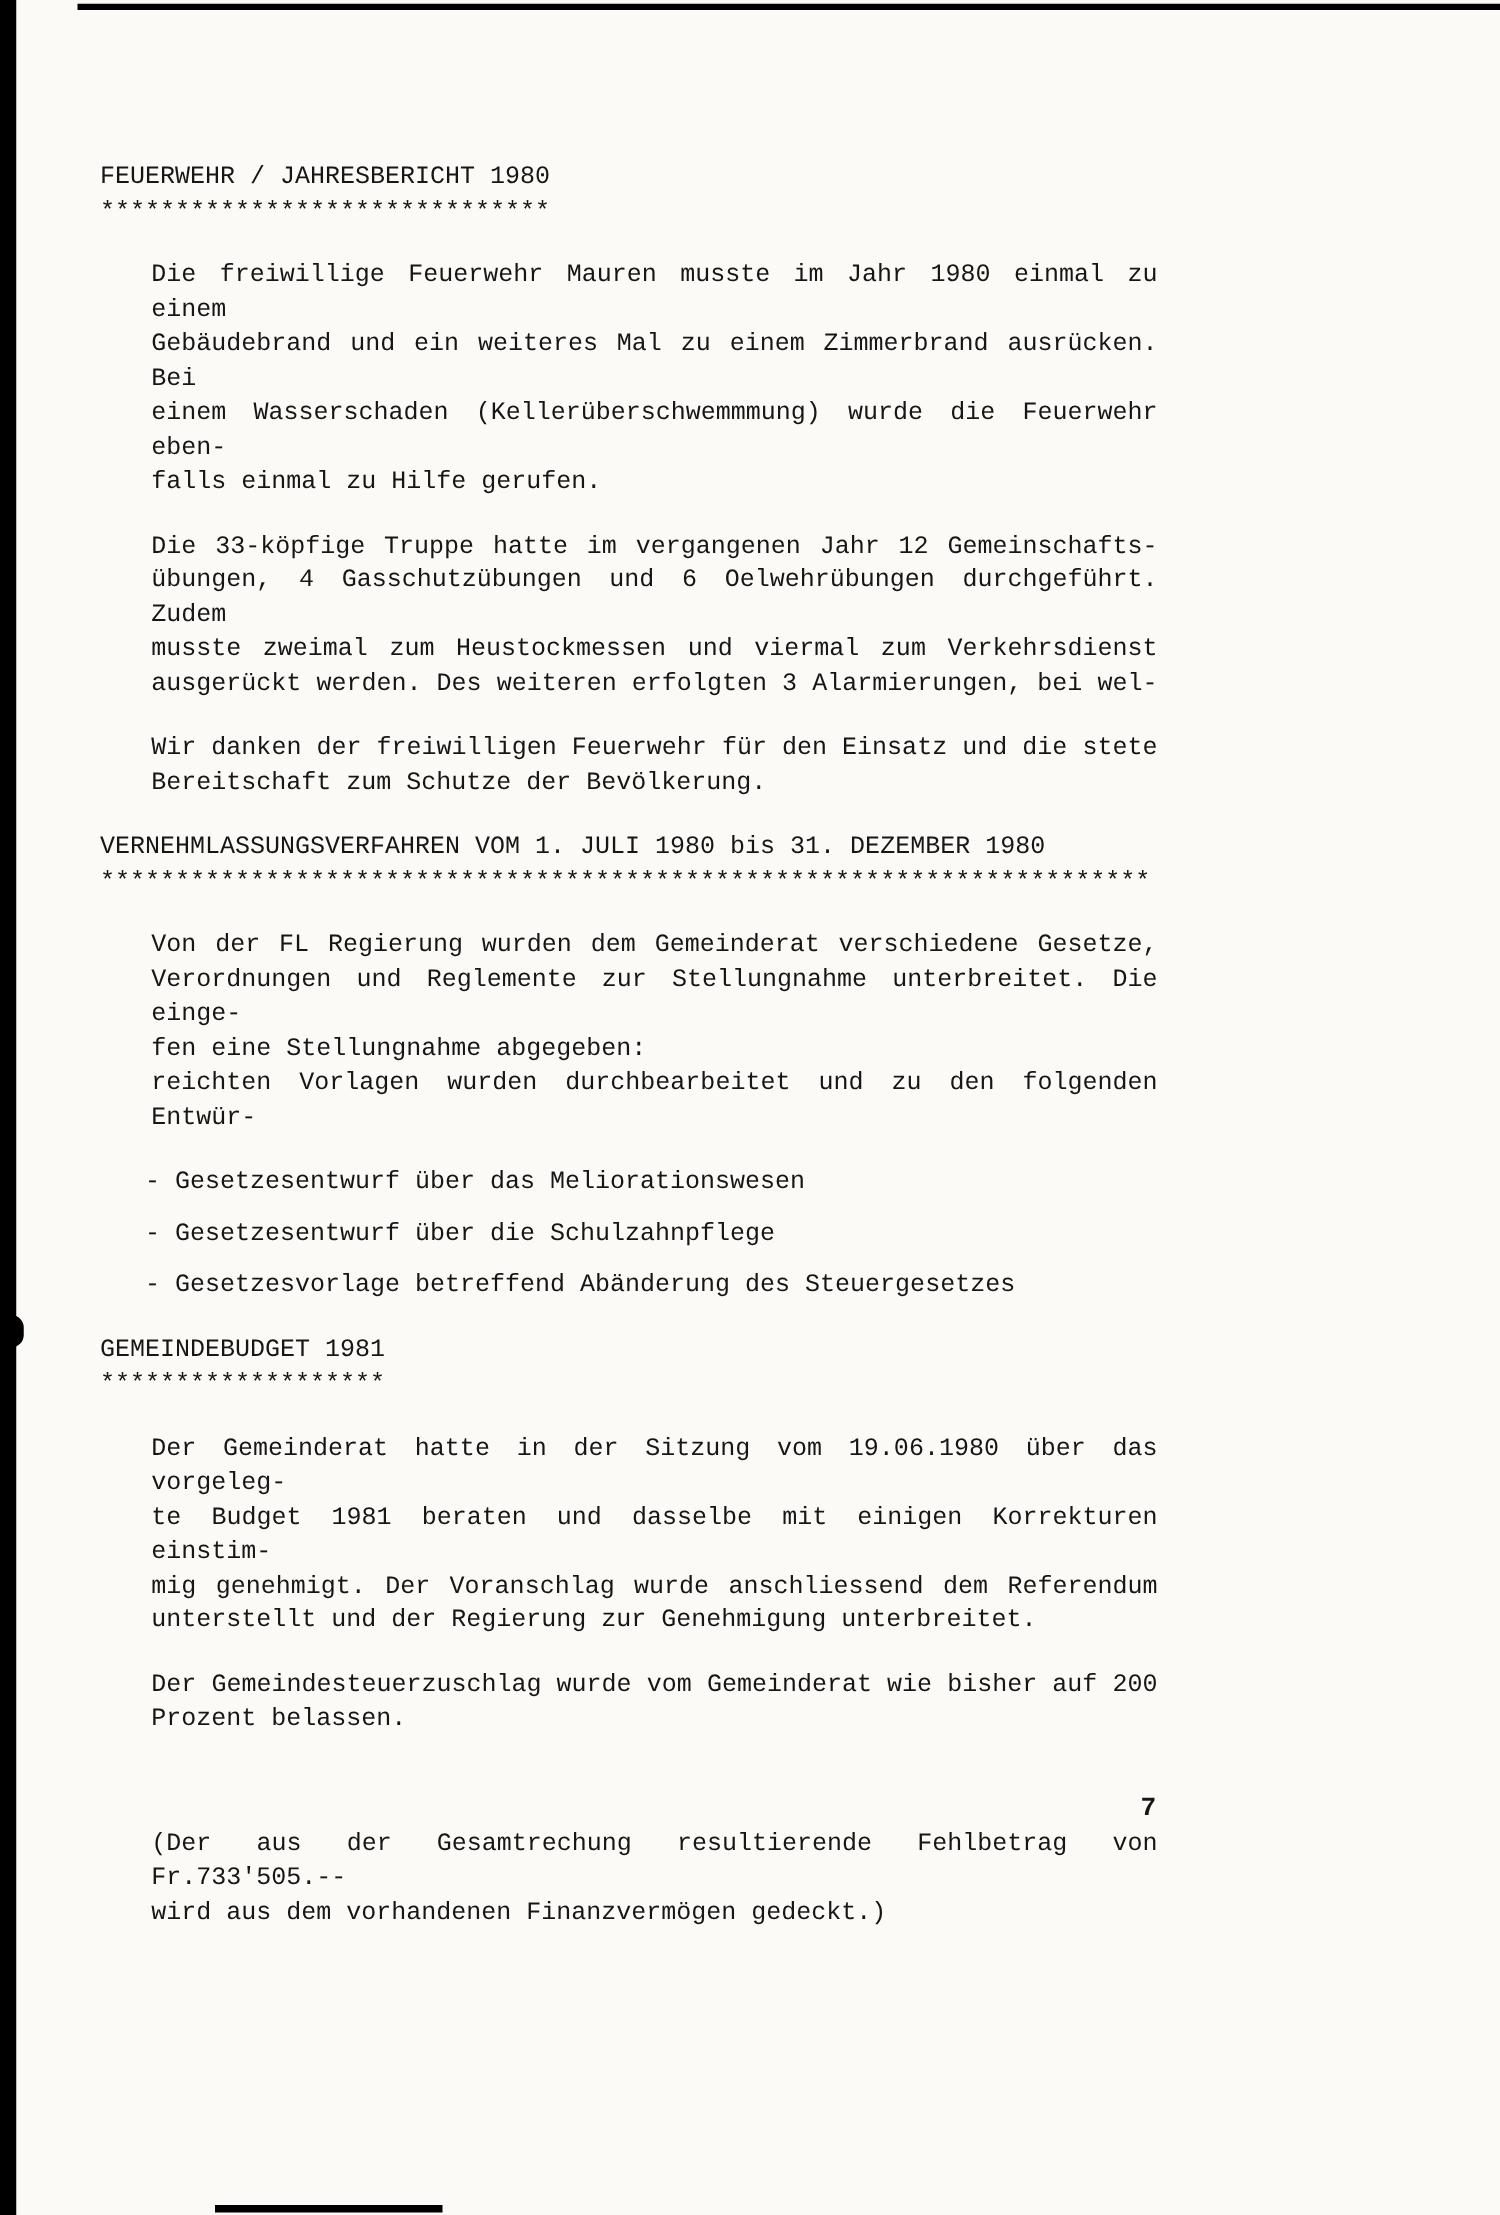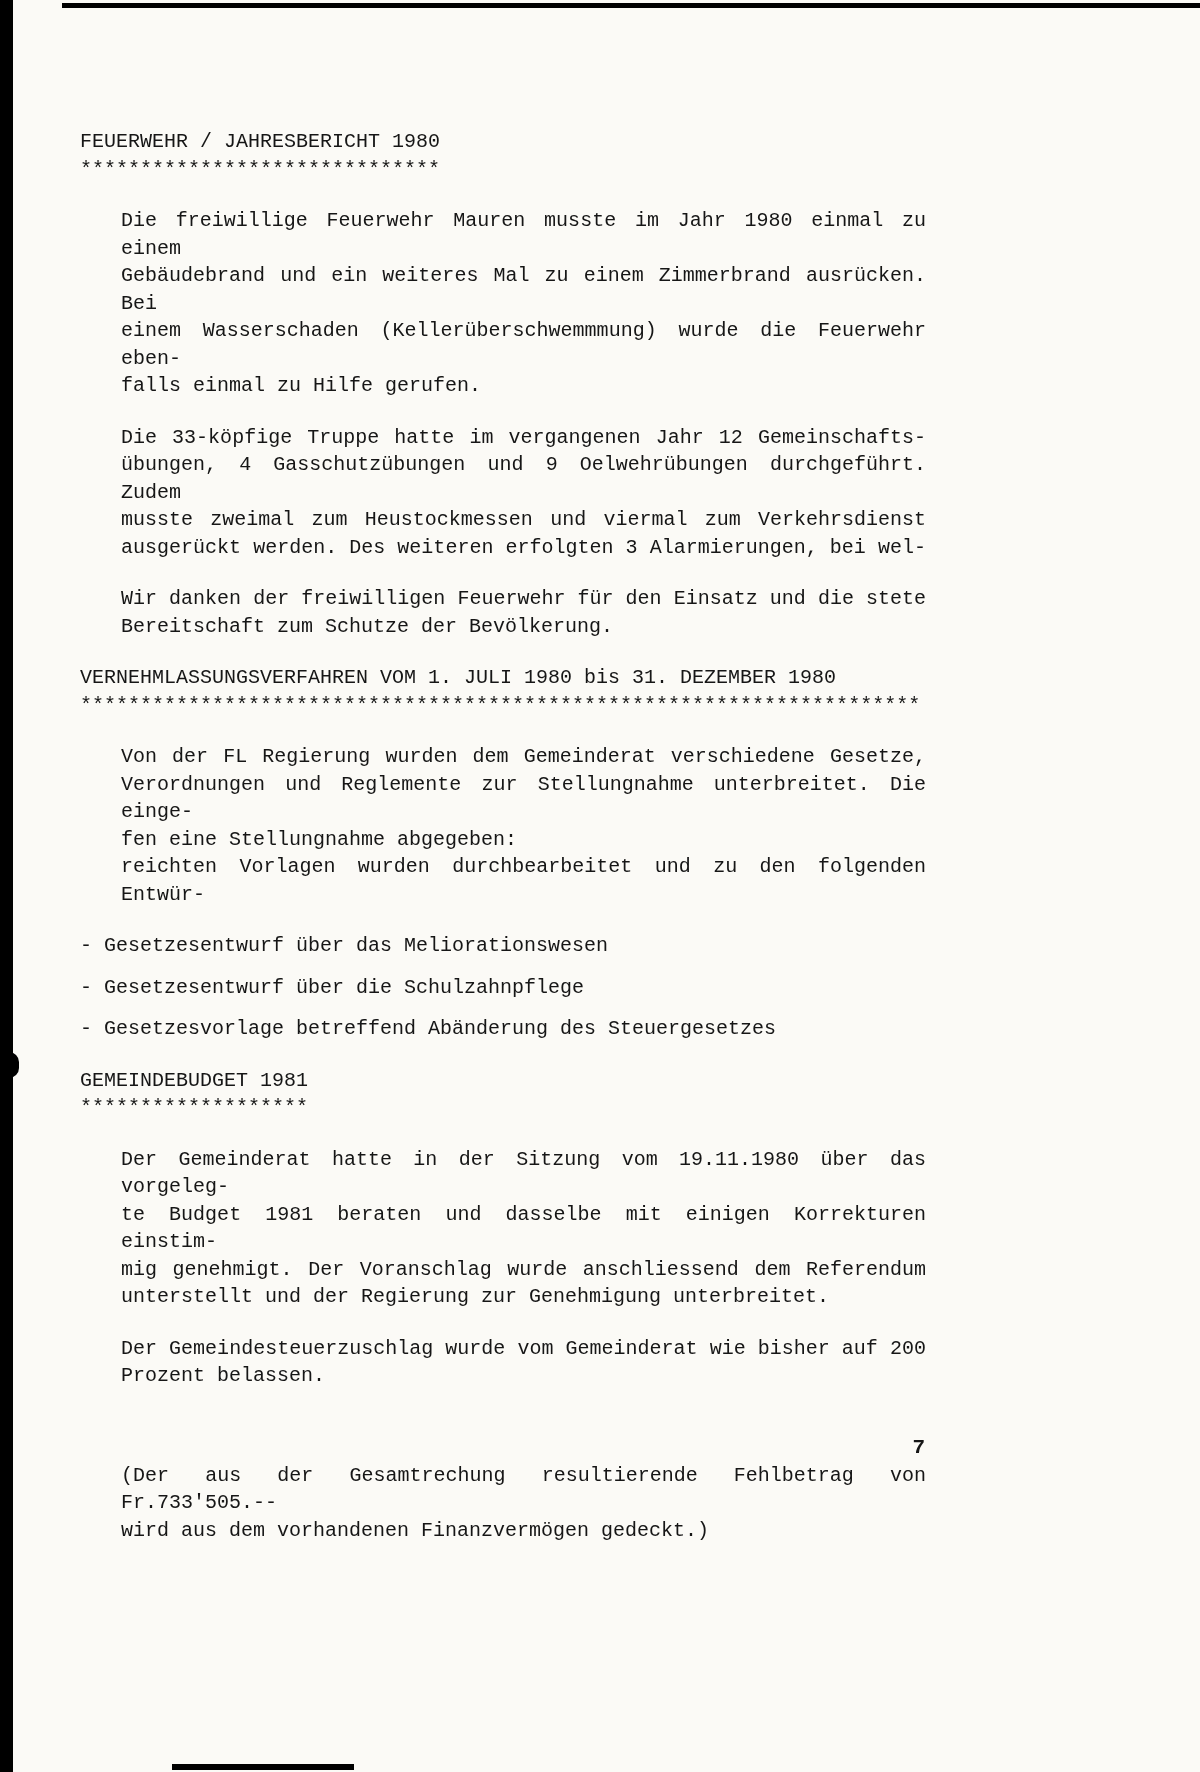--- a/index.html
+++ b/index.html
@@ -60,21 +60,21 @@
     font-size: 20px;
     line-height: 27.5px;
   }
   .heading { white-space: pre; }
   .stars { white-space: pre; }
   .line { white-space: normal; margin-left: 41px; }
   .justify {
     text-align: justify;
     text-align-last: justify;
   }
-  .list-item { white-space: pre; }
+  .list-item { white-space: pre; margin-left: 36px; }
   .gap-para { margin-top: 24px; }
   .gap-item { margin-top: 14px; }
   .gap-section { margin-top: 24px; }
   .gap-big { margin-top: 72px; }
   .page-number {
     position: absolute;
     left: 80px;
     top: 1436px;
     width: 846px;
     text-align: right;
@@ -96,21 +96,21 @@
       <div class="heading">FEUERWEHR / JAHRESBERICHT 1980</div>
       <div class="stars">******************************</div>
       <div class="para gap-para">
         <div class="line justify">Die freiwillige Feuerwehr Mauren musste im Jahr 1980 einmal zu einem</div>
         <div class="line justify">Gebäudebrand und ein weiteres Mal zu einem Zimmerbrand ausrücken. Bei</div>
         <div class="line justify">einem Wasserschaden (Kellerüberschwemmmung) wurde die Feuerwehr eben-</div>
         <div class="line">falls einmal zu Hilfe gerufen.</div>
       </div>
       <div class="para gap-para">
         <div class="line justify">Die 33-köpfige Truppe hatte im vergangenen Jahr 12 Gemeinschafts-</div>
-        <div class="line justify">übungen, 4 Gasschutzübungen und 9 Oelwehrübungen durchgeführt. Zudem</div>
+        <div class="line justify">übungen, 4 Gasschutzübungen und 6 Oelwehrübungen durchgeführt. Zudem</div>
         <div class="line justify">musste zweimal zum Heustockmessen und viermal zum Verkehrsdienst</div>
         <div class="line justify">ausgerückt werden. Des weiteren erfolgten 3 Alarmierungen, bei wel-</div>
       </div>
       <div class="para gap-para">
         <div class="line justify">Wir danken der freiwilligen Feuerwehr für den Einsatz und die stete</div>
         <div class="line">Bereitschaft zum Schutze der Bevölkerung.</div>
       </div>
       <div class="heading gap-section">VERNEHMLASSUNGSVERFAHREN VOM 1. JULI 1980 bis 31. DEZEMBER 1980</div>
       <div class="stars">**********************************************************************</div>
       <div class="para gap-para">
@@ -118,21 +118,21 @@
         <div class="line justify">Verordnungen und Reglemente zur Stellungnahme unterbreitet. Die einge-</div>
         <div class="line">fen eine Stellungnahme abgegeben:</div>
         <div class="line justify">reichten Vorlagen wurden durchbearbeitet und zu den folgenden Entwür-</div>
       </div>
       <div class="list-item gap-para">- Gesetzesentwurf über das Meliorationswesen</div>
       <div class="list-item gap-item">- Gesetzesentwurf über die Schulzahnpflege</div>
       <div class="list-item gap-item">- Gesetzesvorlage betreffend Abänderung des Steuergesetzes</div>
       <div class="heading gap-section">GEMEINDEBUDGET 1981</div>
       <div class="stars">*******************</div>
       <div class="para gap-para">
-        <div class="line justify">Der Gemeinderat hatte in der Sitzung vom 19.11.1980 über das vorgeleg-</div>
+        <div class="line justify">Der Gemeinderat hatte in der Sitzung vom 19.06.1980 über das vorgeleg-</div>
         <div class="line justify">te Budget 1981 beraten und dasselbe mit einigen Korrekturen einstim-</div>
         <div class="line justify">mig genehmigt. Der Voranschlag wurde anschliessend dem Referendum</div>
         <div class="line">unterstellt und der Regierung zur Genehmigung unterbreitet.</div>
       </div>
       <div class="para gap-para">
         <div class="line justify">Der Gemeindesteuerzuschlag wurde vom Gemeinderat  wie bisher auf 200</div>
         <div class="line">Prozent belassen.</div>
       </div>
       <div class="para gap-big">
         <div class="line justify">(Der aus der Gesamtrechung resultierende Fehlbetrag von Fr.733'505.--</div>

